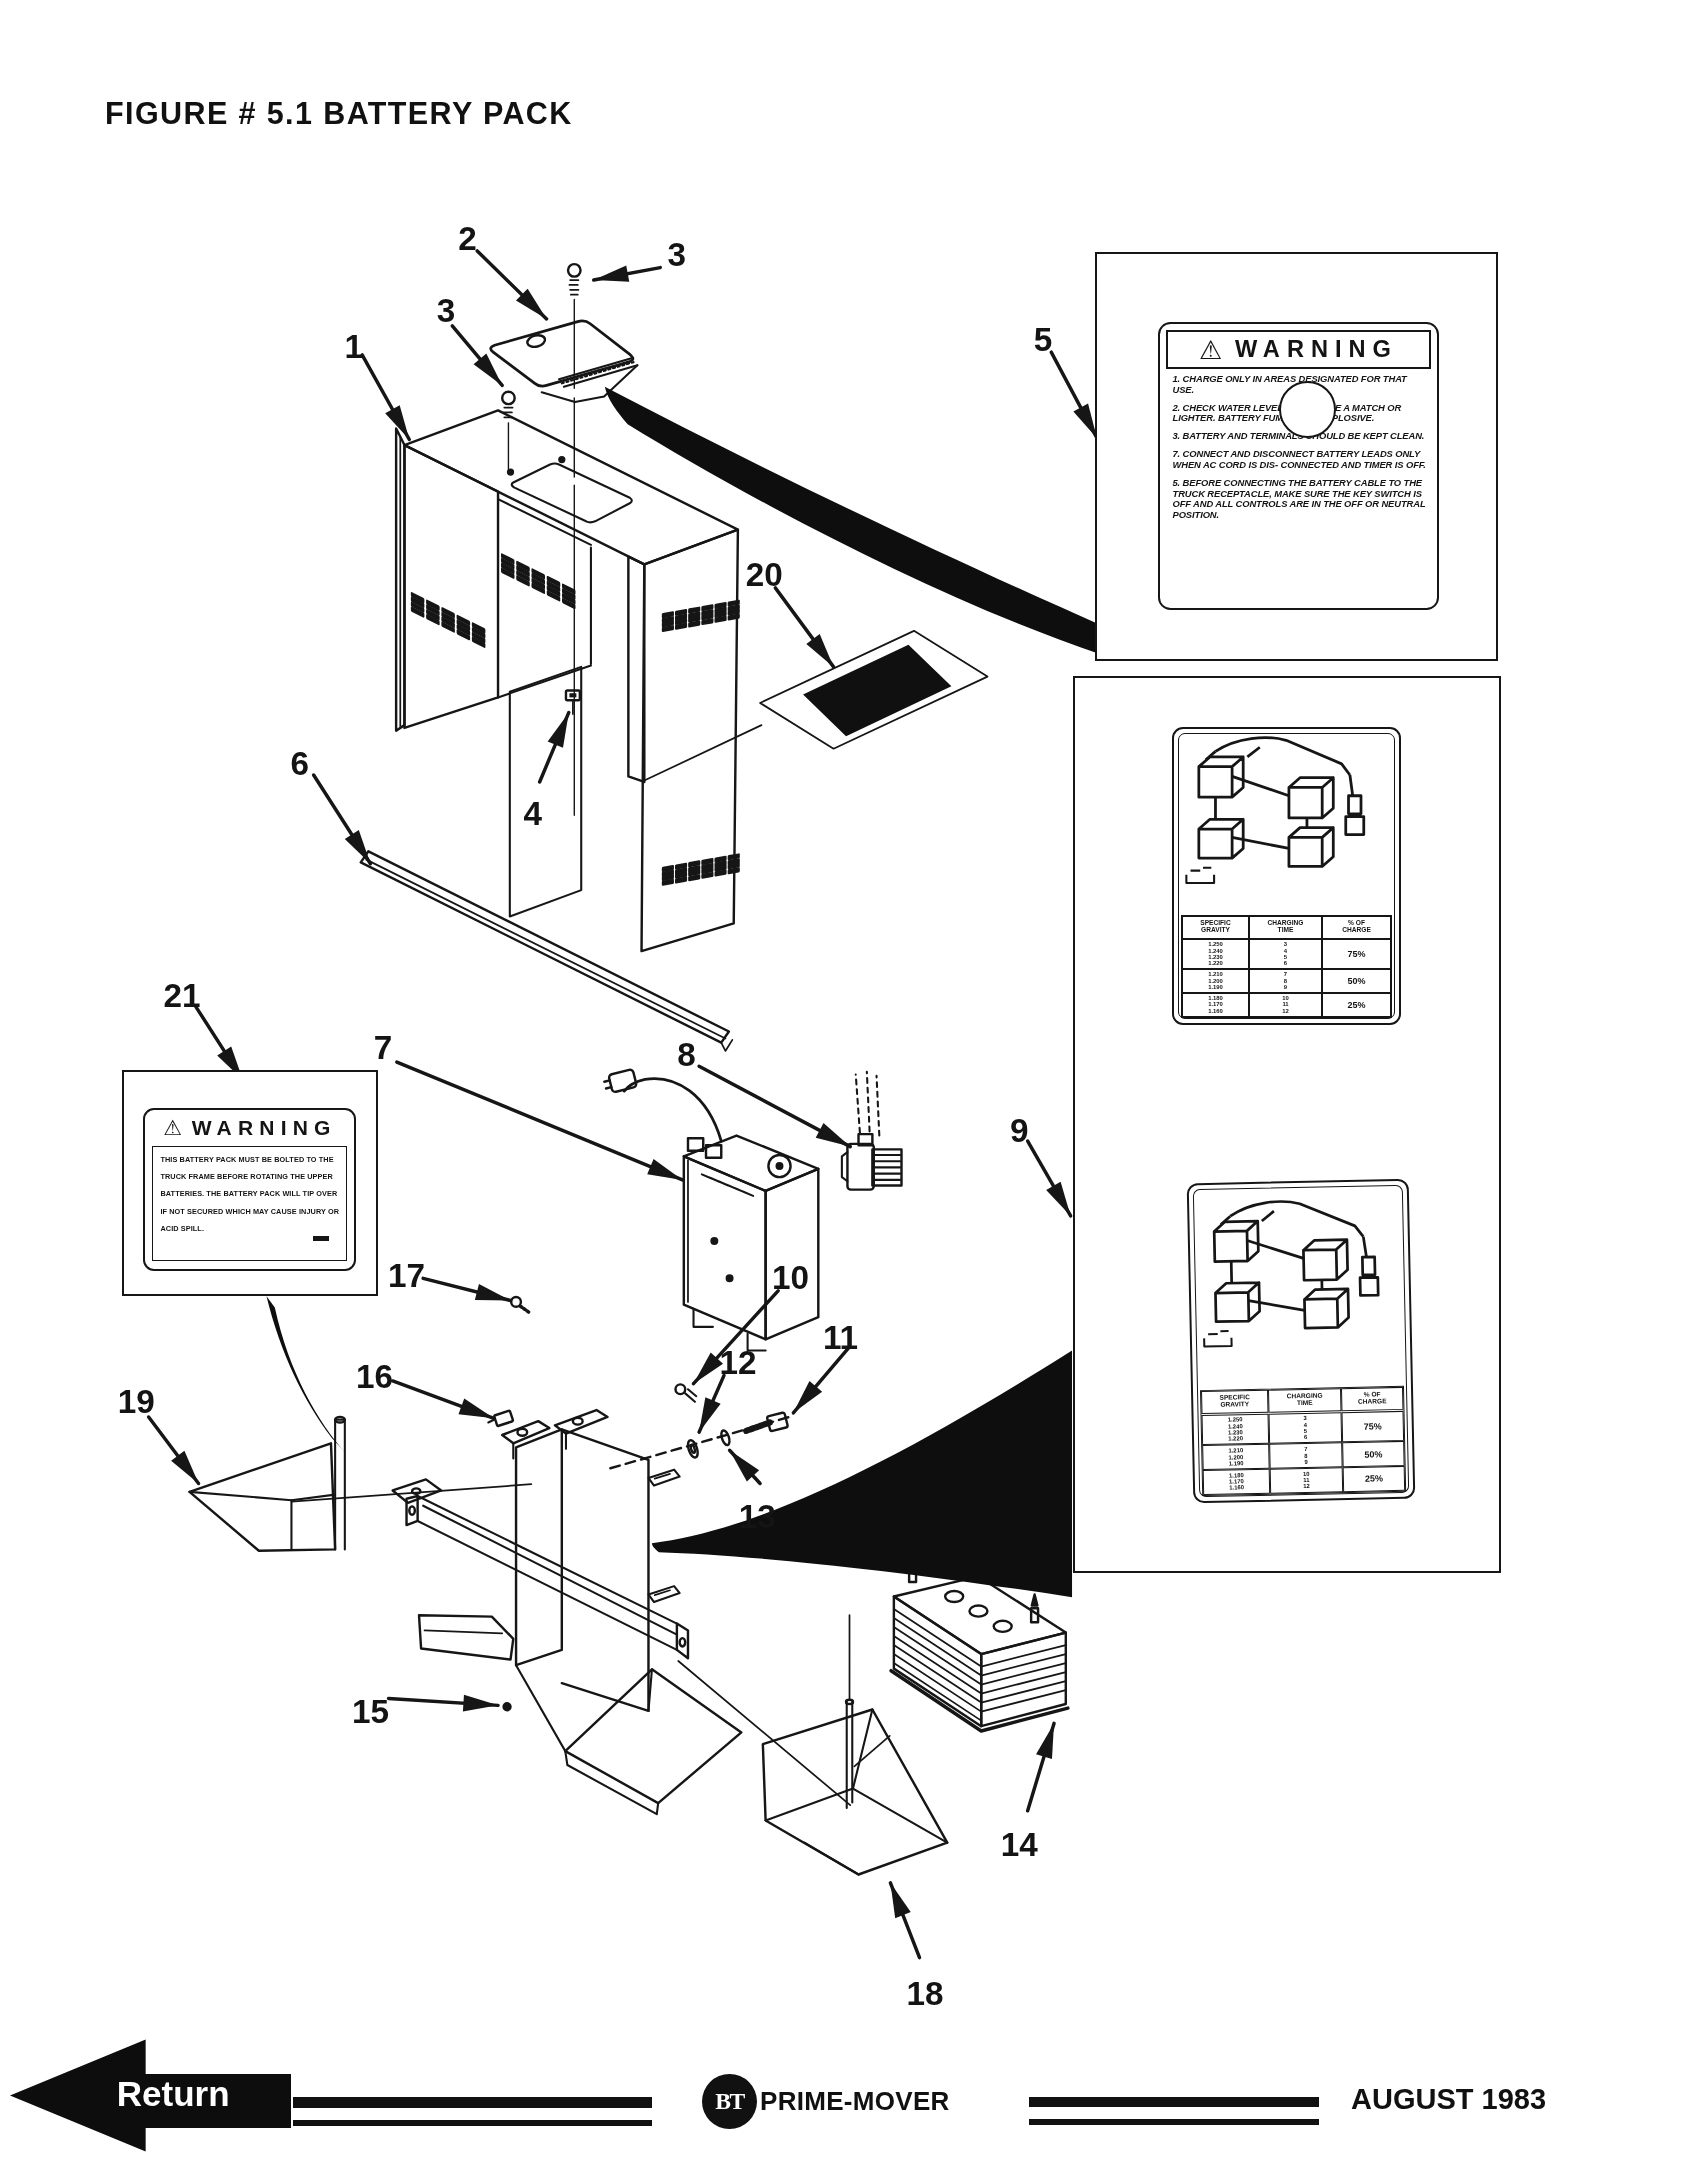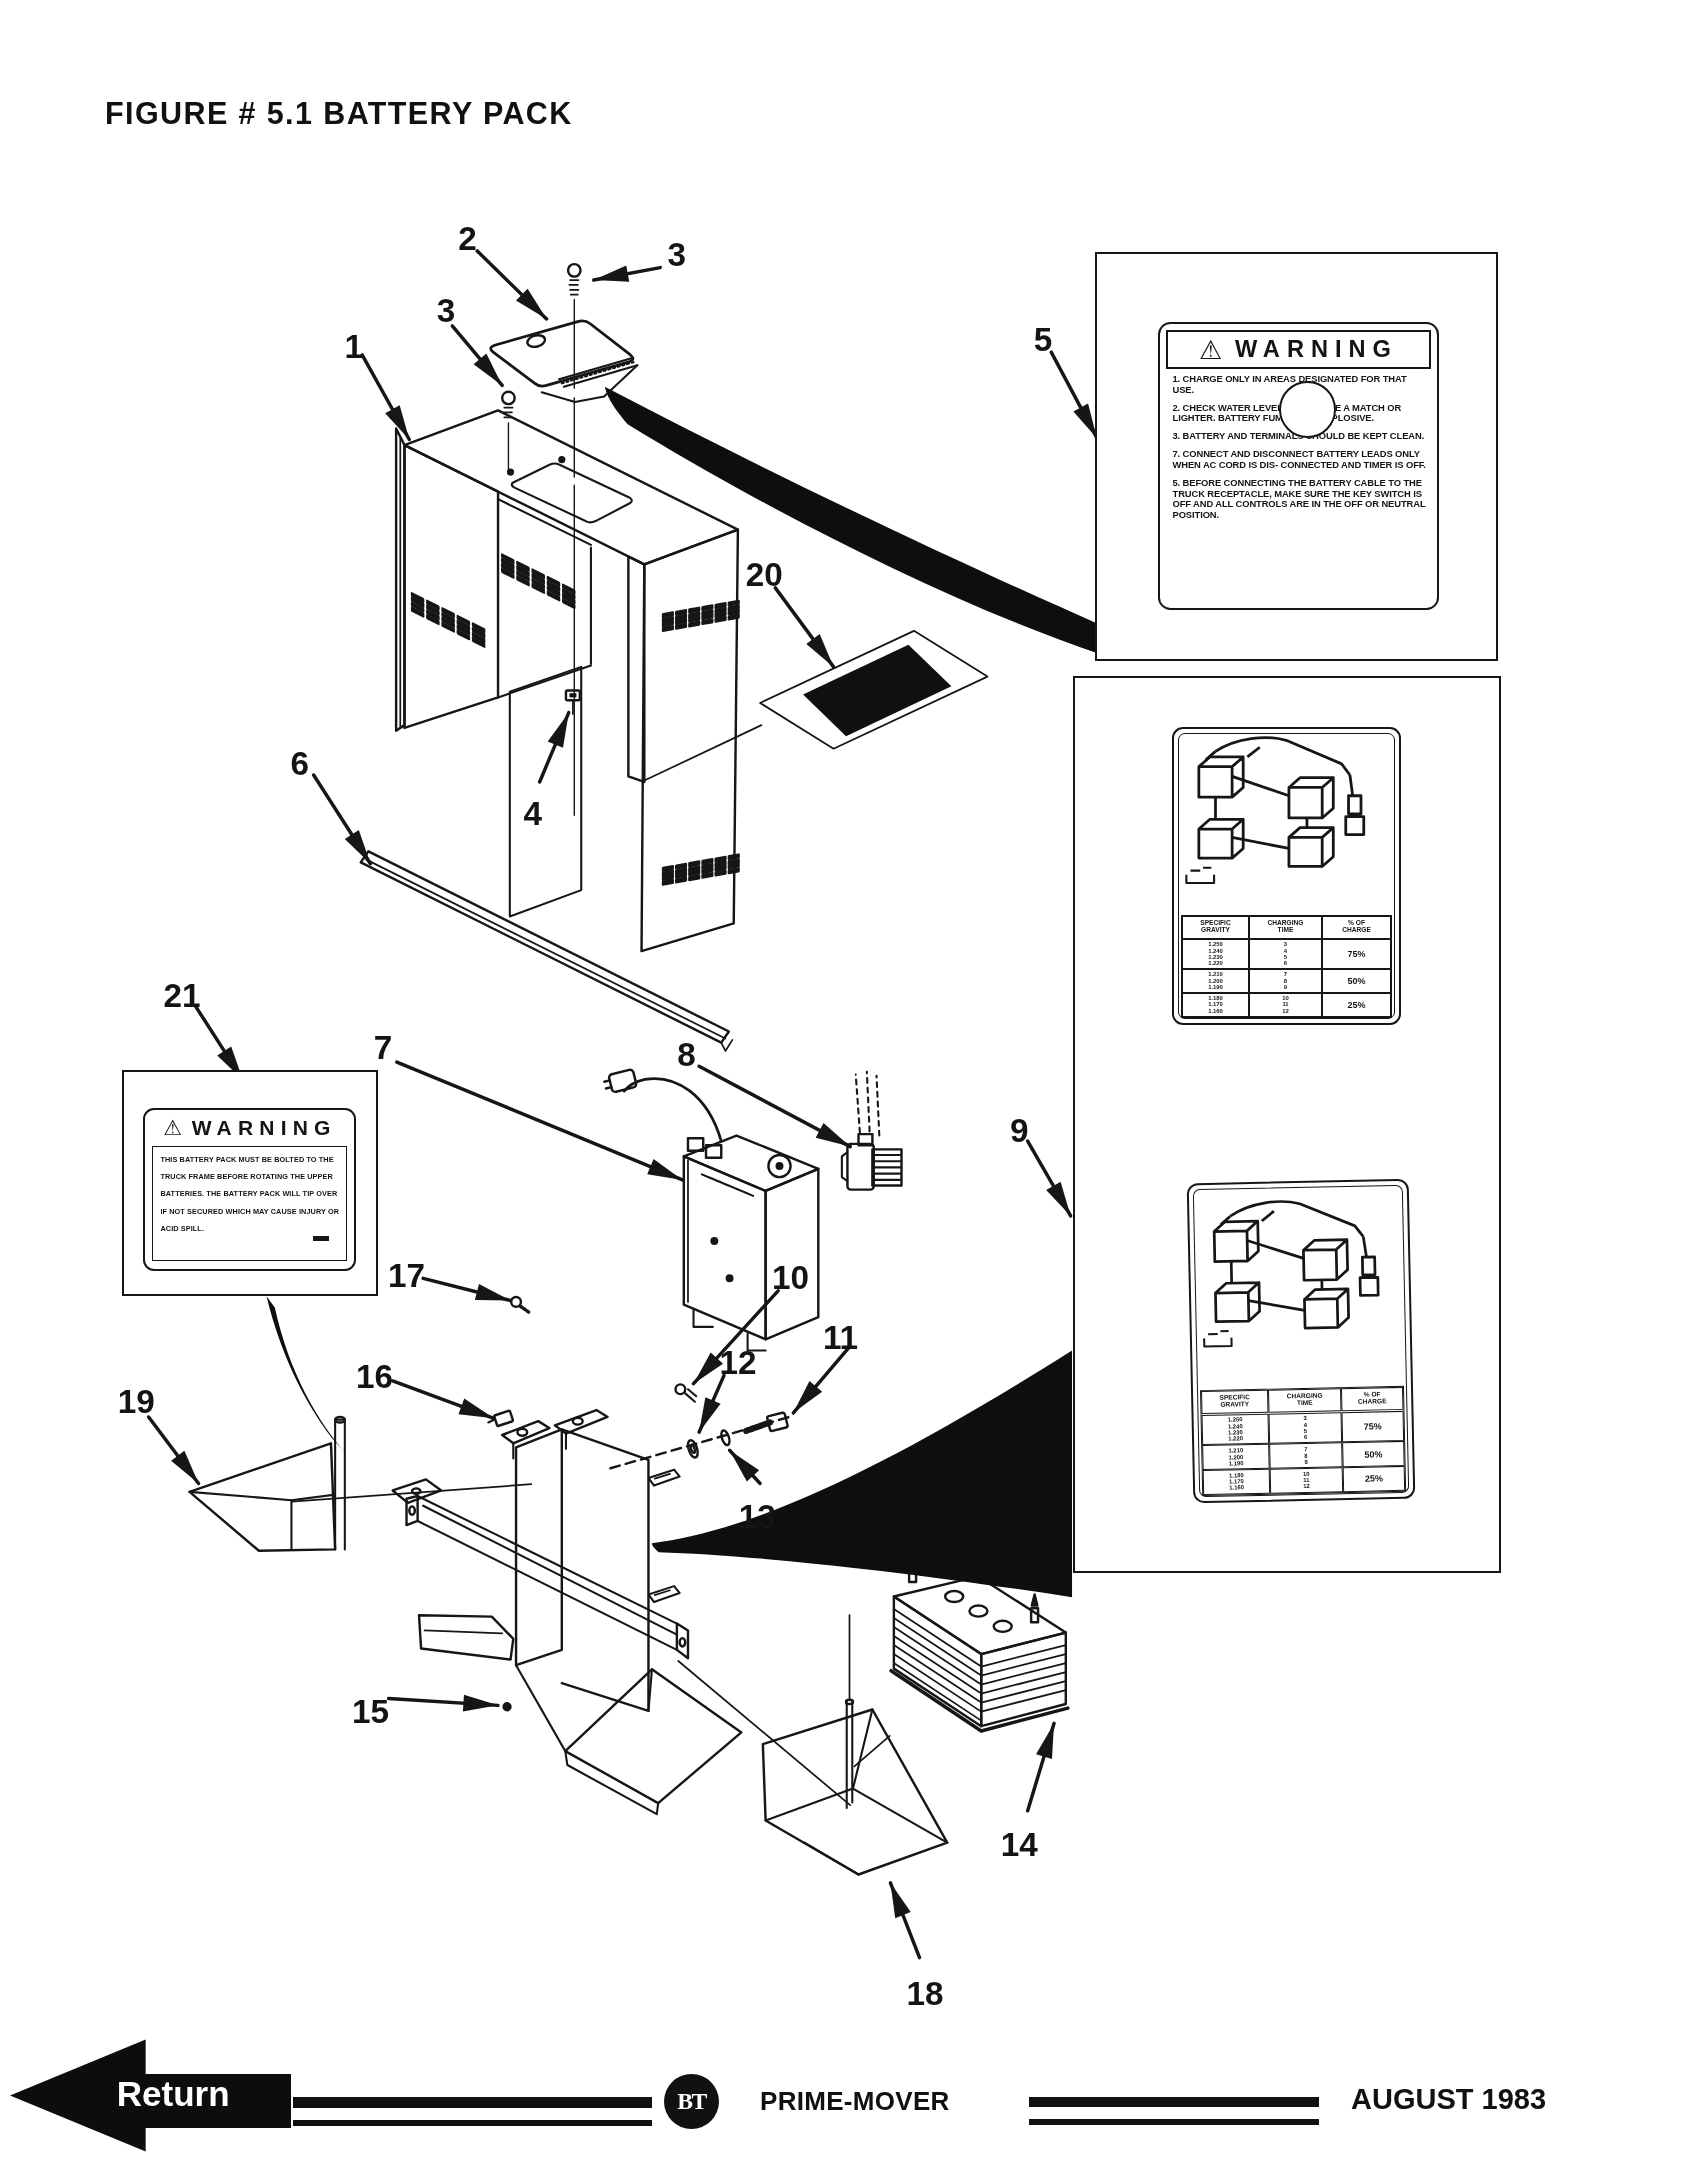--- a/index.html
+++ b/index.html
@@ -16,21 +16,21 @@
   .box5{left:1095px;top:252px;width:399px;height:405px;}
   .box9{left:1073px;top:676px;width:424px;height:893px;}
 
   
   .wlabel{left:61px;top:68px;width:277px;height:284px;border:2.4px solid #161616;border-radius:12.5px;
           background:#fff;box-shadow:inset 0 0 0 0.7px #fff, inset 0 0 0 0 #000;}
   .wlabel .hdr{position:absolute;left:6.2px;top:6.2px;right:6.2px;height:35px;border:2.1px solid #161616;
                display:flex;align-items:center;justify-content:center;gap:12.5px;}
   .wlabel .hdr .tri{font-size:26px;line-height:1;}
   .wlabel .hdr .ttl{font-size:23.6px;font-weight:700;letter-spacing:7px;}
-  .wlabel .items{position:absolute;left:12.5px;top:50px;right:9.7px;bottom:7px;}
+  .wlabel .items{position:absolute;left:12.5px;top:50px;right:9.7px;bottom:7px;font-style:italic;}
   .wlabel .items p{margin:0 0 7.6px 0;font-size:9.4px;font-weight:700;line-height:1.12;letter-spacing:-0.1px;}
   .wlabel .hole{position:absolute;left:119px;top:57px;width:53px;height:53px;border:2.4px solid #161616;
                 border-radius:50%;background:#fff;}
 
   
   .clabel{border:2.4px solid #161616;border-radius:11px;background:#fff;}
   .clabel.upper{left:97px;top:49px;width:225px;height:294px;}
   .clabel.lower{left:115px;top:503px;width:218px;height:316px;transform:rotate(-1.2deg);}
   .clabel .inner{position:absolute;left:4.2px;top:4.2px;right:4.2px;bottom:4.2px;border:1.7px solid #161616;border-radius:7px;}
   .clabel .diag{position:absolute;left:4.2px;top:2.8px;}
@@ -50,21 +50,21 @@
   .tlabel .bodybox{position:absolute;left:7px;right:7px;top:36px;bottom:8.3px;border:1.7px solid #161616;
                    padding:4.2px 7px;font-size:7.3px;font-weight:700;line-height:2.35;letter-spacing:0.1px;}
   .tlabel .dash{position:absolute;right:25px;bottom:28px;width:16.6px;height:4.9px;background:#161616;}
 
   
   .return-btn{left:9.7px;top:2038px;width:281px;height:115px;cursor:pointer;}
   .return-btn svg{position:absolute;left:0;top:0;}
   .return-label{position:absolute;left:49px;top:36px;width:229px;text-align:center;color:#fff;
                 font-size:35px;font-weight:700;}
   .bar{background:#111;}
-  .bt-logo{left:664px;top:2074px;width:55px;height:55px;border-radius:50%;background:#111;color:#fff;
+  .bt-logo{left:702px;top:2074px;width:55px;height:55px;border-radius:50%;background:#111;color:#fff;
            display:flex;align-items:center;justify-content:center;font-size:23.6px;font-weight:700;
            font-family:"Liberation Serif",serif;letter-spacing:-1.4px;}
   .brand{left:760px;top:2086px;font-size:26px;font-weight:700;letter-spacing:0.3px;color:#111;}
   .issue-date{left:1351px;top:2083px;font-size:29px;font-weight:700;color:#111;}
 </style>
 </head>
 <body>
 
 <div class="page">
 

